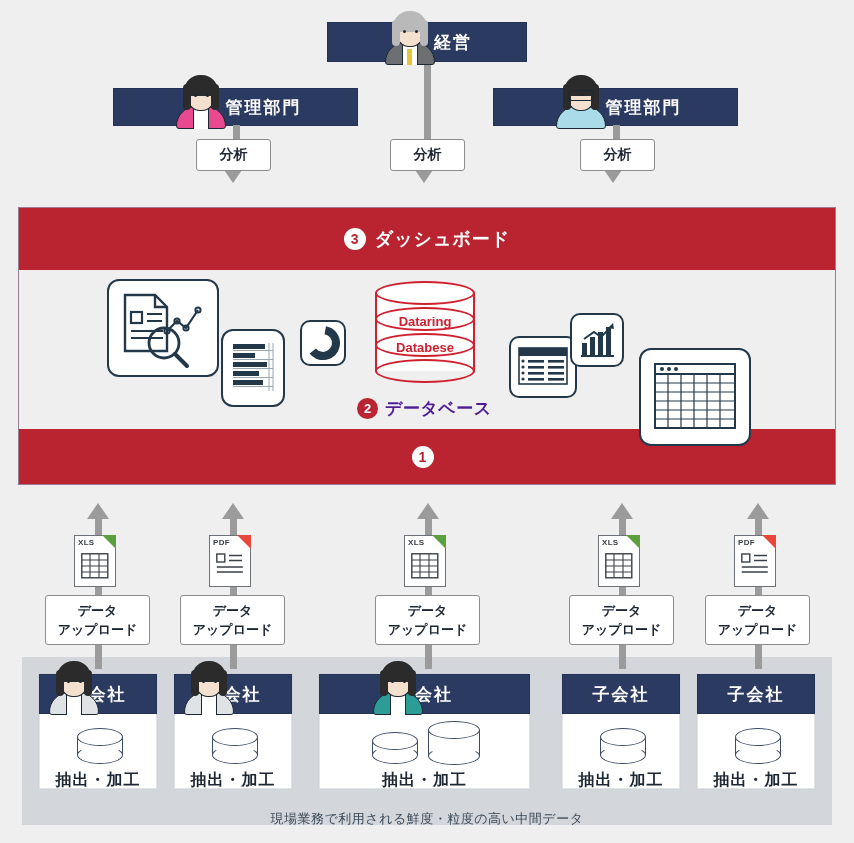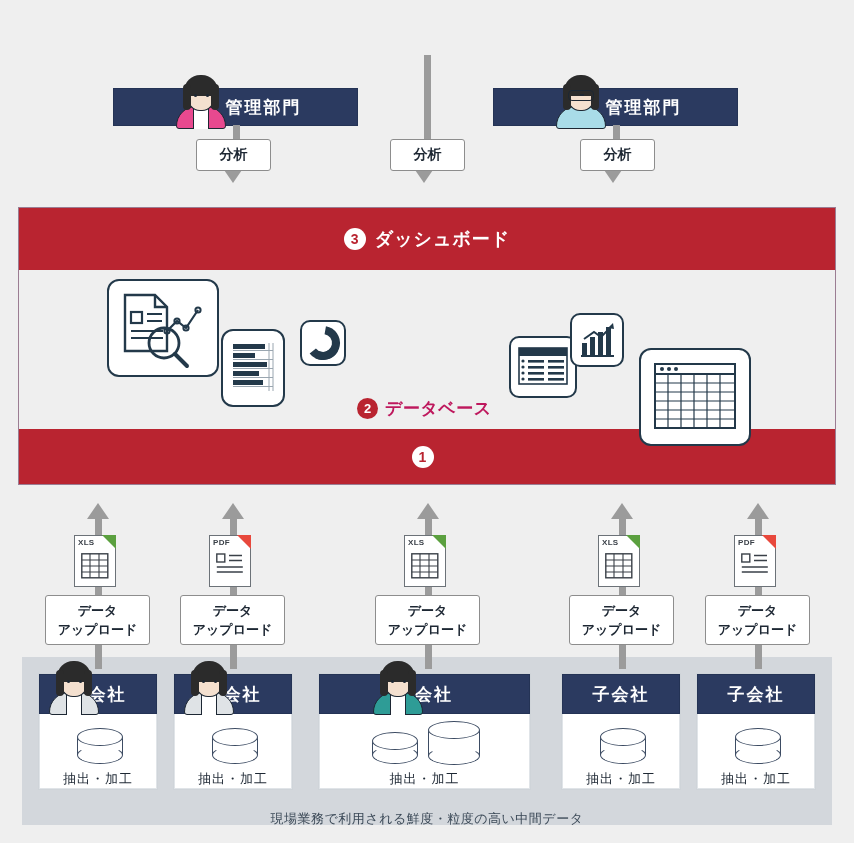--- a/index.html
+++ b/index.html
@@ -91,31 +91,45 @@
   
   .graypanel{position:absolute;left:22px;top:657px;width:810px;height:168px;background:#d3d7dc;}
   .subcard{position:absolute;background:#ffffff;border:1px solid #cfd4d9;box-sizing:border-box;z-index:3;}
   .subhead{position:absolute;left:0;top:0;width:100%;height:40px;background:#2b3a60;border:1px solid #243355;box-sizing:border-box;
            display:flex;align-items:center;justify-content:center;color:#fff;font-weight:bold;font-size:17px;letter-spacing:2px;}
   .subbody{position:absolute;left:0;top:40px;width:100%;bottom:0;background:#fff;border:1px solid #e0e4e8;border-top:none;box-sizing:border-box;}
   .cyl{position:absolute;}
   .cyl .cb{position:absolute;left:0;top:9px;width:100%;bottom:9px;border-left:1.6px solid #3d4c63;border-right:1.6px solid #3d4c63;box-sizing:border-box;background:#fff;}
   .cyl .ct{position:absolute;left:0;top:0;width:100%;height:18px;border:1.6px solid #3d4c63;border-radius:50%;box-sizing:border-box;background:#fff;}
   .cyl .cbt{position:absolute;left:0;bottom:0;width:100%;height:18px;border:1.6px solid #3d4c63;border-radius:50%;box-sizing:border-box;background:transparent;border-top-color:transparent;}
-  .caption{position:absolute;width:100%;text-align:center;color:#1d2733;font-size:13px;font-weight:normal;letter-spacing:1px;}
+  .caption{position:absolute;width:100%;text-align:center;color:#1d2733;font-size:16px;font-weight:bold;letter-spacing:1px;}
   .footnote{position:absolute;width:100%;text-align:center;color:#3b4957;font-size:13px;letter-spacing:.5px;}
 </style>
 </head>
 <body>
 
 <div class="stage">
 
   <div class="vline" style="left:424px;top:55px;height:112px;"></div>
   <div class="arrow-down" style="left:413px;top:167px;"></div>
 
+  <div class="navybar abs" style="left:327px;top:22px;width:200px;height:40px;font-size:17px;">
+    <div class="avatar" style="left:55px;top:-12px;">
+      <div class="av-body suit"></div>
+        <div class="av-collar"></div>
+        <div class="av-tie"></div>
+      <div class="av-head"></div>
+        <div class="av-hair gray"></div>
+      <div class="av-side-l gray"></div>
+        <div class="av-side-r gray"></div>
+      <div class="av-eye l"></div>
+        <div class="av-eye r"></div>
+    </div>
+    <span class="lbl" style="margin-left:52px;">経営</span>
+  </div>
 
   <div class="vline" style="left:233px;top:125px;height:42px;"></div>
   <div class="arrow-down" style="left:222px;top:167px;"></div>
 
   <div class="navybar abs" style="left:113px;top:88px;width:245px;height:38px;font-size:17px;">
     <div class="avatar" style="left:60px;top:-14px;">
       <div class="av-body pink"></div>
         <div class="av-collar"></div>
       <div class="av-head"></div>
         <div class="av-hair"></div>
@@ -189,24 +203,33 @@
       </svg>
     </div>
 
     <div class="icard" style="left:281px;top:112px;width:46px;height:46px;border-radius:10px;">
       <svg width="42" height="42" viewBox="0 0 42 42">
         <circle cx="21" cy="21" r="13" fill="none" stroke="#23394a" stroke-width="8" stroke-dasharray="50 82" transform="rotate(-80 21 21)"></circle>
         <circle cx="21" cy="21" r="13" fill="none" stroke="#23394a" stroke-width="8" stroke-dasharray="20 62" transform="rotate(30 21 21)"></circle>
       </svg>
     </div>
 
+    <div class="dbred" style="left:356px;top:73px;width:100px;height:102px;">
+      <div class="body"></div>
+      <div class="ell t4"></div>
+      <div class="ell t3"></div>
+      <div class="ell t2"></div>
+      <div class="ell t1"></div>
+      <div class="lab lab1">Dataring</div>
+      <div class="lab lab2">Databese</div>
+    </div>
 
     <div style="position:absolute;left:338px;top:189px;width:150px;display:flex;align-items:center;z-index:5;">
       <span style="width:21px;height:21px;border-radius:50%;background:#b92430;color:#fff;font-size:13px;font-weight:bold;display:inline-flex;align-items:center;justify-content:center;margin-right:7px;">2</span>
-      <span style="font-size:17px;font-weight:bold;color:#be185d;letter-spacing:.5px;">データベース</span>
+      <span style="font-size:17px;font-weight:bold;color:#4c1d95;letter-spacing:.5px;">データベース</span>
     </div>
 
     <div class="icard" style="left:490px;top:128px;width:68px;height:62px;border-radius:10px;">
       <svg width="64" height="58" viewBox="0 0 64 58">
         <rect x="8" y="10" width="48" height="8" fill="#23394a"></rect>
         <rect class="ic-ink" stroke-width="1.6" x="8" y="10" width="48" height="36"></rect>
         <g fill="#23394a">
           <circle cx="12" cy="23" r="1.6"></circle>
             <circle cx="12" cy="29" r="1.6"></circle>
           <circle cx="12" cy="35" r="1.6"></circle>

